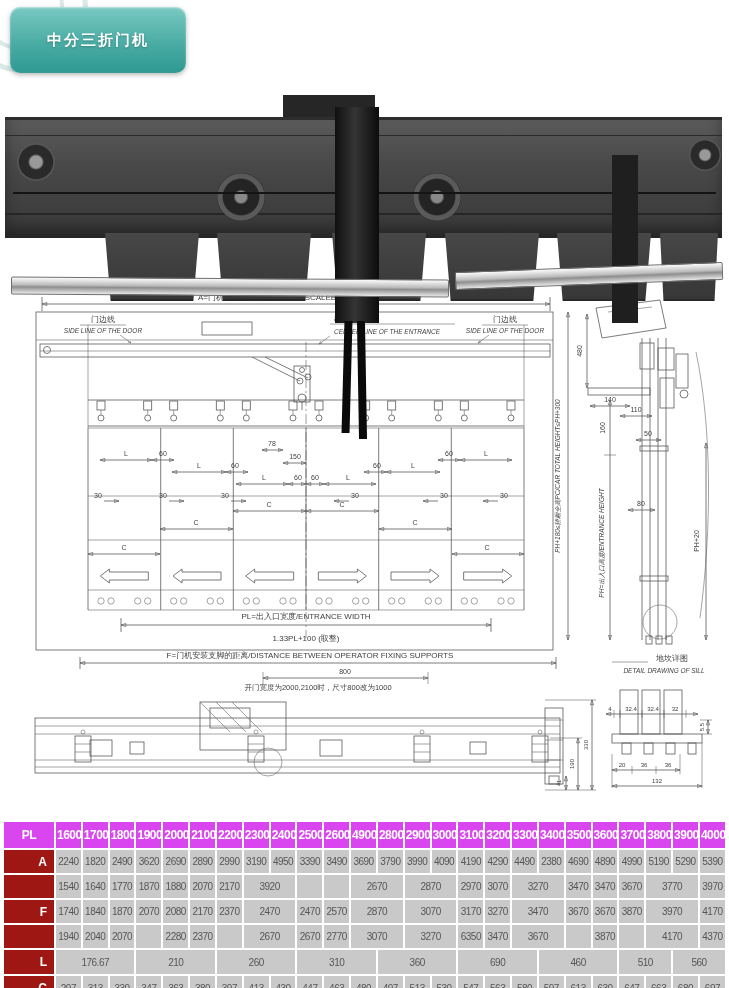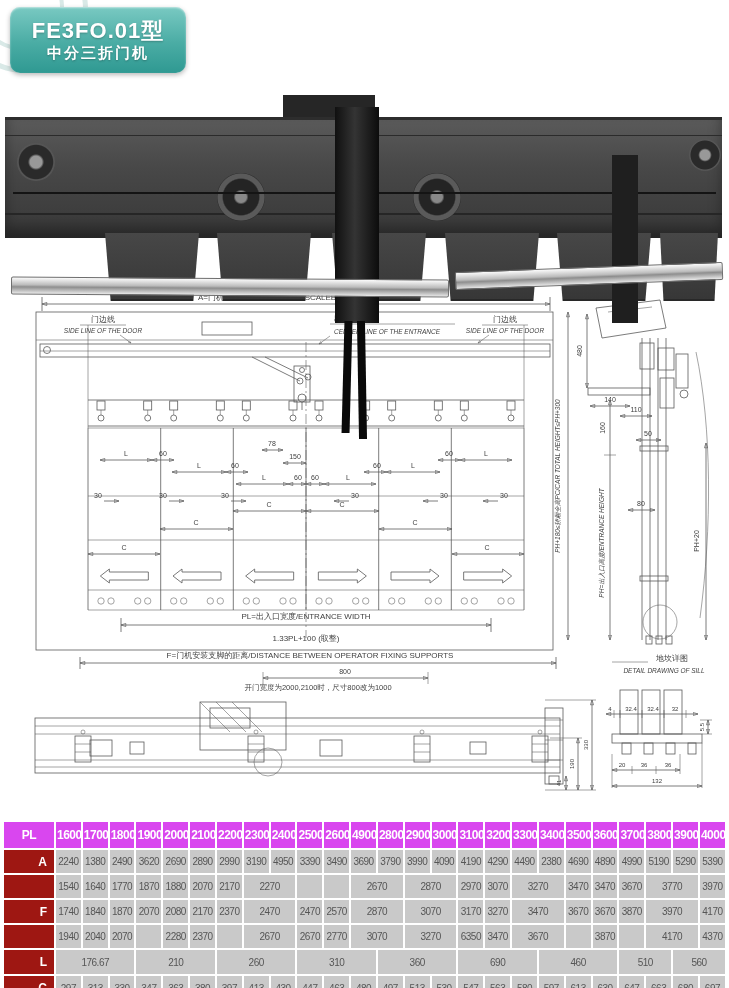--- a/index.html
+++ b/index.html
@@ -66,21 +66,20 @@
   .dc{background:#c9c9c9;color:#565656;font-size:10px;text-align:center;height:21px;letter-spacing:-0.5px;}
   .rl td{height:22px;}
 </style>
 </head>
 <body>
 
 <div class="arc" id="arc1"></div>
 <div class="arc" id="arc2"></div>
 
 <div class="badge">
-  <div class="l1">FE3FO.01型</div>
   <div class="l2">中分三折门机</div>
 </div>
 
 <div class="photo">
   <div class="ph-topbox"></div>
   <div class="ph-main"></div>
   <div class="ph-seam1"></div>
   <div class="ph-seam2"></div>
   <div class="ph-pulley-l"></div>
   <div class="ph-pulley-r"></div>
@@ -509,21 +508,21 @@
         <td class="hc">3500</td>
         <td class="hc">3600</td>
         <td class="hc">3700</td>
         <td class="hc">3800</td>
         <td class="hc">3900</td>
         <td class="hc">4000</td>
       </tr>
       <tr>
         <td class="lab">A</td>
         <td class="dc">2240</td>
-        <td class="dc">1380</td>
+        <td class="dc">1820</td>
         <td class="dc">2490</td>
         <td class="dc">3620</td>
         <td class="dc">2690</td>
         <td class="dc">2890</td>
         <td class="dc">2990</td>
         <td class="dc">3190</td>
         <td class="dc">4950</td>
         <td class="dc">3390</td>
         <td class="dc">3490</td>
         <td class="dc">3690</td>
@@ -543,21 +542,21 @@
       </tr>
       <tr>
         <td class="lab"></td>
         <td class="dc">1540</td>
         <td class="dc">1640</td>
         <td class="dc">1770</td>
         <td class="dc">1870</td>
         <td class="dc">1880</td>
         <td class="dc">2070</td>
         <td class="dc">2170</td>
-        <td class="dc" colspan="2">2270</td>
+        <td class="dc" colspan="2">3920</td>
         <td class="dc"></td>
         <td class="dc"></td>
         <td class="dc" colspan="2">2670</td>
         <td class="dc" colspan="2">2870</td>
         <td class="dc">2970</td>
         <td class="dc">3070</td>
         <td class="dc" colspan="2">3270</td>
         <td class="dc">3470</td>
         <td class="dc">3470</td>
         <td class="dc">3670</td>

